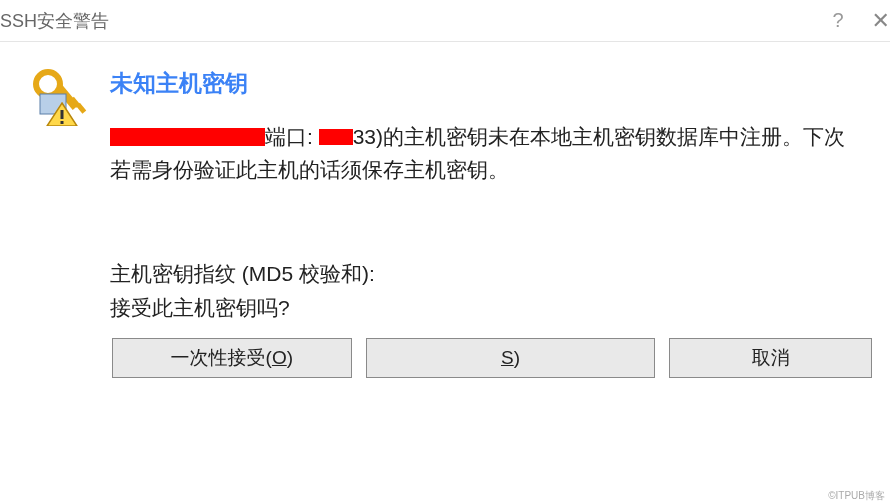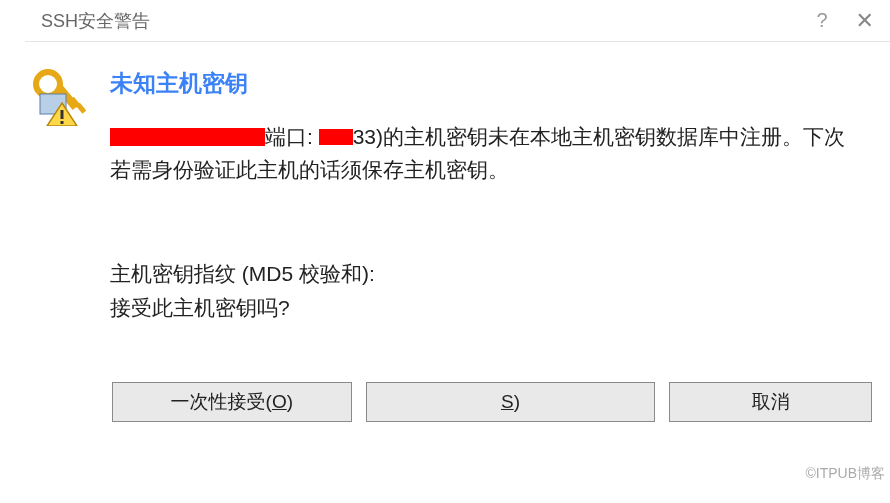--- a/index.html
+++ b/index.html
@@ -12,24 +12,23 @@
       background: #fff;
       width: 890px;
       height: 503px;
       position: relative;
       overflow: hidden;
     }
     .titlebar {
       height: 42px;
       display: flex;
       align-items: center;
-      padding: 0 16px;
+      padding: 0 0;
       border-bottom: 1px solid #e5e5e5;
       background: #fff;
-      margin-left: 25px;
     }
     .titlebar-title {
       font-size: 18px;
       color: #666;
       flex: 1;
     }
     .titlebar-controls {
       display: flex;
       align-items: center;
       gap: 28px;
@@ -97,27 +96,26 @@
     }
     .fingerprint-value {
       font-size: 19px;
       color: #222;
       font-family: "Microsoft YaHei", Arial, sans-serif;
       margin-bottom: 36px;
     }
     .question {
       font-size: 21px;
       color: #222;
-      margin-bottom: 36px;
+      margin-bottom: 16px;
     }
     .button-row {
       display: flex;
       gap: 14px;
       padding: 0 18px 0 112px;
-      margin-top: 24px;
     }
     .btn {
       height: 40px;
       border: 1px solid #8a8a8a;
       background: #e9e9e9;
       font-size: 19px;
       color: #222;
       cursor: pointer;
       font-family: inherit;
       display: flex;
@@ -132,22 +130,22 @@
     }
     .btn.cancel {
       width: 203px;
     }
     .underline {
       text-decoration: underline;
     }
     .watermark {
       position: absolute;
       right: 5px;
-      bottom: 20px;
-      font-size: 14px;
+      bottom: 0;
+      font-size: 10px;
       color: #aaa;
     }
   </style>
 </head>
 <body>
 
 <div class="titlebar">
   <div class="titlebar-title">SSH安全警告</div>
   <div class="titlebar-controls">
     <div class="titlebar-help">?</div>

